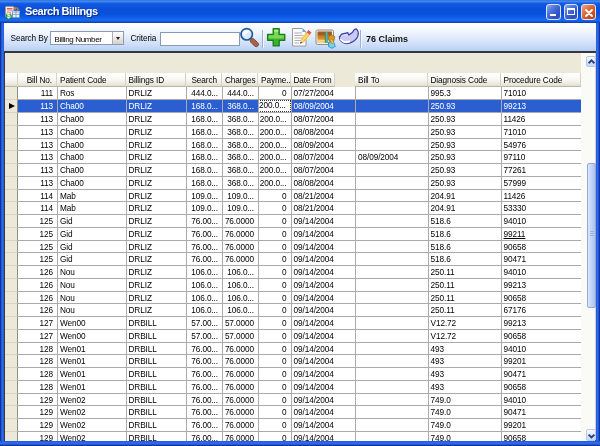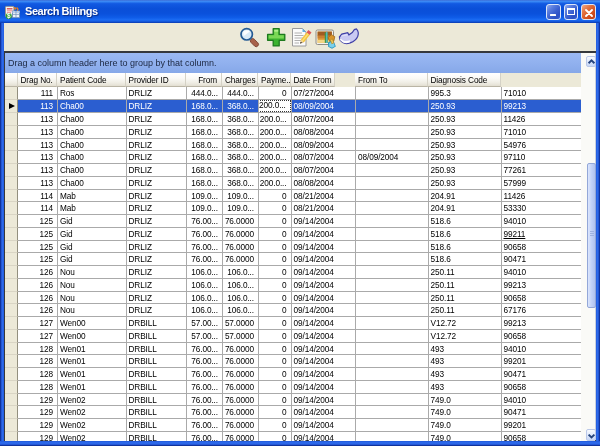--- a/index.html
+++ b/index.html
@@ -90,20 +90,34 @@
         <i></i>
       </div>
     <div class="tbtn max" style="left:563.5px">
         <i></i>
       </div>
     <div class="tbtn close" style="left:581px">
         <svg width="12" height="12" viewBox="0 0 12 12">
           <path d="M3 3 L9 9 M9 3 L3 9" stroke="#fff" stroke-width="1.9" stroke-linecap="round"></path>
         </svg>
       </div>
+  </div>
+  <div id="toolbar">
+    <div class="lbl" style="left:6.5px;top:10px">Search By</div>
+    <div id="combo">
+        <span class="ct">Billing Number</span>
+        <span class="cb">
+          <i></i>
+        </span>
+      </div>
+    <div class="lbl" style="left:126.5px;top:10px">Criteria</div>
+    <div id="crit"></div>
+    <div class="vsep" style="left:258px"></div>
+    <div class="vsep" style="left:356px"></div>
+    <div id="claims">76 Claims</div>
   </div>
   <svg class="icon" style="left:237px;top:27px" width="23" height="22" viewBox="0 0 23 22">
 <rect x="15.1" y="10.8" width="4.6" height="9.6" rx="2.3" transform="rotate(-45 17.4 15.6)" fill="#a8624a" stroke="#7c4534" stroke-width="0.9"></rect>
 <circle cx="9.7" cy="7.3" r="5.7" fill="#d8eaf8" fill-opacity="0.95" stroke="#235a94" stroke-width="1.7"></circle>
 <path d="M6.2 4.8 A4.6 4.6 0 0 1 12.9 4.6 L6.5 9.2 Z" fill="#ffffff" fill-opacity="0.9"></path>
 </svg>
     <svg class="icon" style="left:266px;top:26.5px" width="21" height="21" viewBox="0 0 21 21">
 <path d="M7.2 1.7 h6 v5.6 h5.6 v6 h-5.6 v5.6 h-6 v-5.6 h-5.6 v-6 h5.6 Z" fill="#3cb32f" stroke="#1e7a1e" stroke-width="1.3" stroke-linejoin="round"></path>
 <path d="M8.2 2.7 h4 v5.6 h5.6 v3.2 h-15.2 v-3.2 h5.6 Z" fill="#8be060" fill-opacity="0.8"></path>
 <path d="M8.2 2.7 h4 v2 h-4 Z" fill="#b2f090" fill-opacity="0.9"></path>
@@ -141,53 +155,53 @@
 </svg>
     <svg class="icon" style="left:337px;top:26px" width="24" height="22" viewBox="0 0 24 22">
 <path d="M19.4 2.9 C21.2 4.8 21.9 7.2 20.8 10.2 C19.7 13.0 16.6 15.6 13.2 16.9 C10.3 17.9 7.6 17.8 5.7 16.6 L3.1 14.3 L2.4 11.0 L4.8 8.1 L10.7 6.6 L11.9 8.9 C14.2 8.0 16.3 6.0 17.4 3.6 Z" fill="#c9c9f2" stroke="#3e3ea6" stroke-width="1.2" stroke-linejoin="miter" stroke-miterlimit="6"></path>
 <path d="M3.0 12.8 L3.2 14.3 L5.8 16.5 C8.0 17.5 10.4 17.4 12.6 16.6 L13.2 14.2 C9.6 15.6 6.2 15.4 3.8 12.4 Z" fill="#ffffff" fill-opacity="0.95"></path>
 <path d="M4.6 9.3 L10.3 8.0 L10.9 9.2 C9.0 10.0 7.0 10.2 4.0 10.2 Z" fill="#e2e2fa" fill-opacity="0.75"></path>
 </svg>
   <div id="gridtop"></div>
     <div id="gridL"></div>
     <div id="gridR"></div>
     <div id="gridB"></div>
-  <div id="group">
-      <span>Drag a column header here to group by that column.</span>
-    </div>
   <div id="hdr">
       <div class="h" style="left:0;width:12.5px">
         <div></div>
       </div>
       <div class="h r" style="left:12.5px;width:39.5px">
-        <div>Drag No.</div>
+        <div>Bill No.</div>
       </div>
       <div class="h" style="left:52px;width:68.5px">
         <div>Patient Code</div>
       </div>
       <div class="h" style="left:120.5px;width:60.5px">
-        <div>Provider ID</div>
+        <div>Billings ID</div>
       </div>
       <div class="h r" style="left:181px;width:36px">
-        <div>From</div>
+        <div>Search</div>
       </div>
       <div class="h r" style="left:217px;width:36px">
         <div>Charges</div>
       </div>
       <div class="h" style="left:253px;width:32.5px">
         <div>Payme...</div>
       </div>
       <div class="h" style="left:285.5px;width:44px">
         <div>Date From</div>
       </div>
       <div class="h" style="left:350px;width:72.5px">
-        <div>From To</div>
+        <div>Bill To</div>
       </div>
       <div class="h" style="left:422.5px;width:73.0px">
         <div>Diagnosis Code</div>
+      </div>
+      <div class="h" style="left:495.5px;width:80.0px">
+        <div>Procedure Code</div>
       </div>
     </div>
   <div id="rows">
     <div class="row" style="top:0.0px;height:13.3px;border-bottom:1px solid #aaaaaa">
         <div class="c selcell" style="left:0;width:12.5px"></div>
         <div class="c r" style="left:12.5px;width:39.5px;">111</div>
         <div class="c l" style="left:52px;width:68.5px;">Ros</div>
         <div class="c l" style="left:120.5px;width:60.5px;">DRLIZ</div>
         <div class="c r" style="left:181px;width:36px;">444.0...</div>
         <div class="c r" style="left:217px;width:36px;">444.0...</div>

